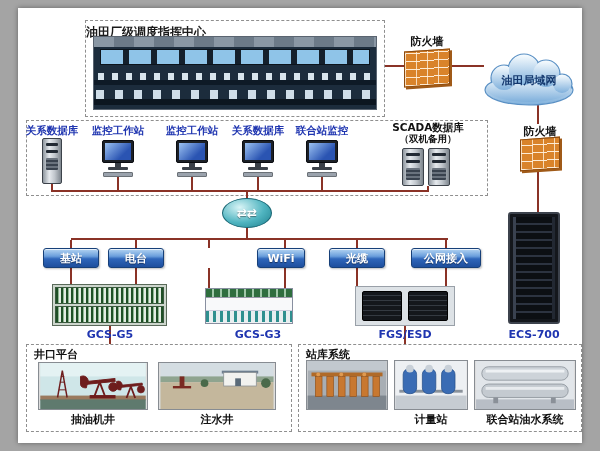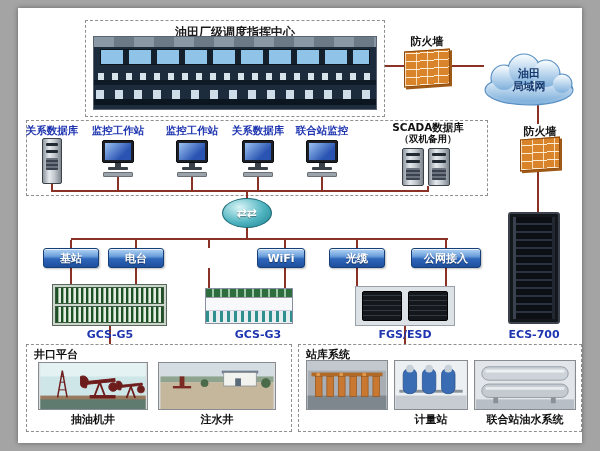--- a/index.html
+++ b/index.html
@@ -1,42 +1,42 @@
 <!DOCTYPE html>
 <html><head>
 <meta charset="utf-8">
 <style>
   *{box-sizing:border-box}
   body{margin:0;font-family:"DejaVu Sans","Liberation Sans",sans-serif}
   .stage{position:relative;width:600px;height:451px;background:#a4a4a4;overflow:hidden}
   .page{position:absolute;left:18px;top:8px;width:564px;height:435px;background:#fff;box-shadow:0 0 5px rgba(0,0,0,.4)}
   .ln{position:absolute;background:#8a3226;z-index:3}
   .dash-box{position:absolute;border:1px dashed #8f8f8f;z-index:1;background:transparent}
-  .cc-title{position:absolute;left:0;right:0;top:3px;text-align:center;font-size:12px;font-weight:bold;color:#1a1a1a}
+  .cc-title{position:absolute;left:0;right:0;top:3px;text-align:left;font-size:12px;font-weight:bold;color:#1a1a1a}
   .box-title{position:absolute;z-index:4;font-size:11px;font-weight:bold;color:#111}
   .lbl{position:absolute;z-index:4;text-align:center;font-weight:bold}
   .lbl-blue{color:#1f35b0;font-size:10.5px}
   .lbl-black{color:#111;font-size:10.5px}
   .sub{font-weight:bold;font-size:9.5px}
   .dev-lbl{position:absolute;z-index:4;text-align:center;font-weight:bold;color:#1f35b0;font-size:11px}
   
   .control-photo{position:absolute;left:93px;top:36px;width:284px;height:74px;background:#1c2c3c;border:1px solid #5a6470;overflow:hidden;z-index:4}
   .cp-ceil{position:absolute;top:0;left:0;right:0;height:10px;background:repeating-linear-gradient(90deg,#8a97a4 0 20px,#6c7a88 20px 40px)}
   .cp-screens{position:absolute;top:12px;left:6px;right:6px;height:16px;border:1px solid #0c141c;background:repeating-linear-gradient(90deg,#8fc4e8 0 22px,#14202c 22px 28px)}
   .cp-row1{position:absolute;top:36px;left:4px;right:4px;height:7px;background:repeating-linear-gradient(90deg,#d8e4ec 0 6px,transparent 6px 14px)}
   .cp-desk1{position:absolute;top:43px;left:0;right:0;height:5px;background:#0e1a26}
   .cp-row2{position:absolute;top:53px;left:2px;right:2px;height:9px;background:repeating-linear-gradient(90deg,#cfdde8 0 8px,transparent 8px 19px)}
   .cp-desk2{position:absolute;top:62px;left:0;right:0;height:6px;background:#0c1620}
   
   .firewall{position:absolute;z-index:4;background:#d9832a;border:1px solid #8a4a10;transform:skewY(-4deg);box-shadow:2px 2px 0 #a05a18;
     background-image:repeating-linear-gradient(0deg,rgba(255,240,220,.95) 0 1px,transparent 1px 8px),
                      repeating-linear-gradient(90deg,rgba(255,240,220,.8) 0 1px,transparent 1px 11px)}
   
   .cloud-wrap{position:absolute;left:480px;top:46px;width:98px;height:64px;z-index:4}
-  .cloud-text{position:absolute;inset:0;display:flex;flex-direction:column;align-items:center;justify-content:center;padding-top:6px;font-size:11px;font-weight:bold;color:#14386e;line-height:1.15}
+  .cloud-text{position:absolute;inset:0;display:flex;align-items:center;justify-content:center;padding-top:6px;font-size:11px;font-weight:bold;color:#14386e;line-height:1.15}
   
   .server{position:absolute;z-index:4;border:1px solid #3c424a;border-radius:2px;background:linear-gradient(90deg,#8f979f,#e6eaee 35%,#c0c6cc 65%,#7e868e)}
   .server i{display:block;margin:4px 3px 0;height:3px;background:#222a34;border-radius:1px}
   .server i.vent{margin-top:5px;height:12px;background:repeating-linear-gradient(0deg,#39424e 0 2px,#6a737e 2px 4px)}
   
   .pc{position:absolute;width:34px;height:40px;z-index:4}
   .pc .mon{position:absolute;left:1px;top:0;width:32px;height:23px;background:#1c2026;border:1px solid #0a0c10;border-radius:2px}
   .pc .scr{position:absolute;left:2px;top:2px;right:2px;bottom:2px;background:linear-gradient(135deg,#9cc2f2,#2a54b2 70%)}
   .pc .stand{position:absolute;left:14px;top:23px;width:6px;height:4px;background:#3a4048}
   .pc .base{position:absolute;left:7px;top:27px;width:20px;height:3px;background:#3a4048;border-radius:1px}

